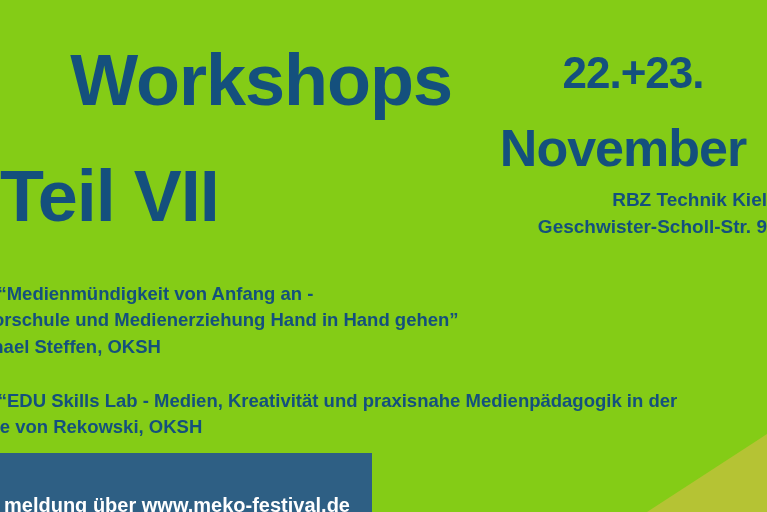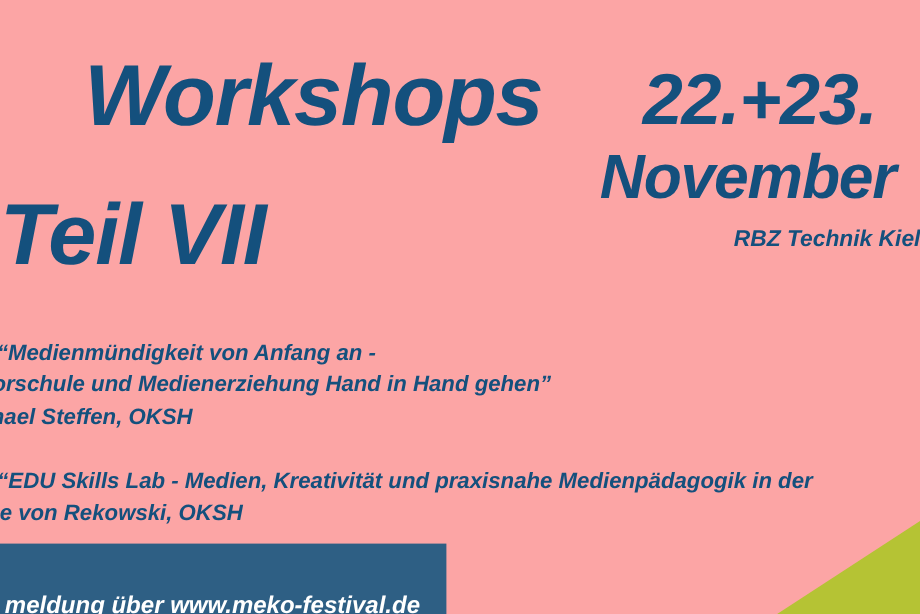--- a/index.html
+++ b/index.html
@@ -7,23 +7,22 @@
     padding: 0;
     background: #ffffff;
   }
   body {
     font-family: "Liberation Sans", sans-serif;
   }
   #slide {
     position: relative;
     width: 767px;
     height: 512px;
-    background: #fca5a5;
+    background: #84cc16;
     overflow: hidden;
-    font-style: italic;
   }
 
   
   .headline-workshops {
     position: absolute;
     left: -18px;
     top: 44px;
     width: 470px;
     text-align: right;
     font-size: 72px;
@@ -47,21 +46,21 @@
     white-space: nowrap;
   }
 
   
   .date-line1 {
     position: absolute;
     left: 500px;
     top: 48px;
     width: 266px;
     text-align: center;
-    font-size: 60px;
+    font-size: 44px;
     font-weight: bold;
     letter-spacing: -1px;
     color: #14507d;
     white-space: nowrap;
   }
   .date-line2 {
     position: absolute;
     left: 478px;
     top: 118px;
     width: 290px;
@@ -155,20 +154,21 @@
   <div class="headline-workshops">Workshops</div>
 
   <div class="headline-teil">Teil VII</div>
 
   <div class="date-line1">22.+23.</div>
 
   <div class="date-line2">November</div>
 
   <div class="venue">
     <div>RBZ Technik Kiel</div>
+    <div>Geschwister-Scholl-Str. 9</div>
   </div>
 
   <div class="ws ws-a">
     <div>2 “Medienmündigkeit von Anfang an -</div>
     <div>Vorschule und Medienerziehung Hand in Hand gehen”</div>
     <div>chael Steffen, OKSH</div>
   </div>
 
   <div class="ws ws-b">
     <div>13 “EDU Skills Lab - Medien, Kreativität und praxisnahe Medienpädagogik in der</div>

